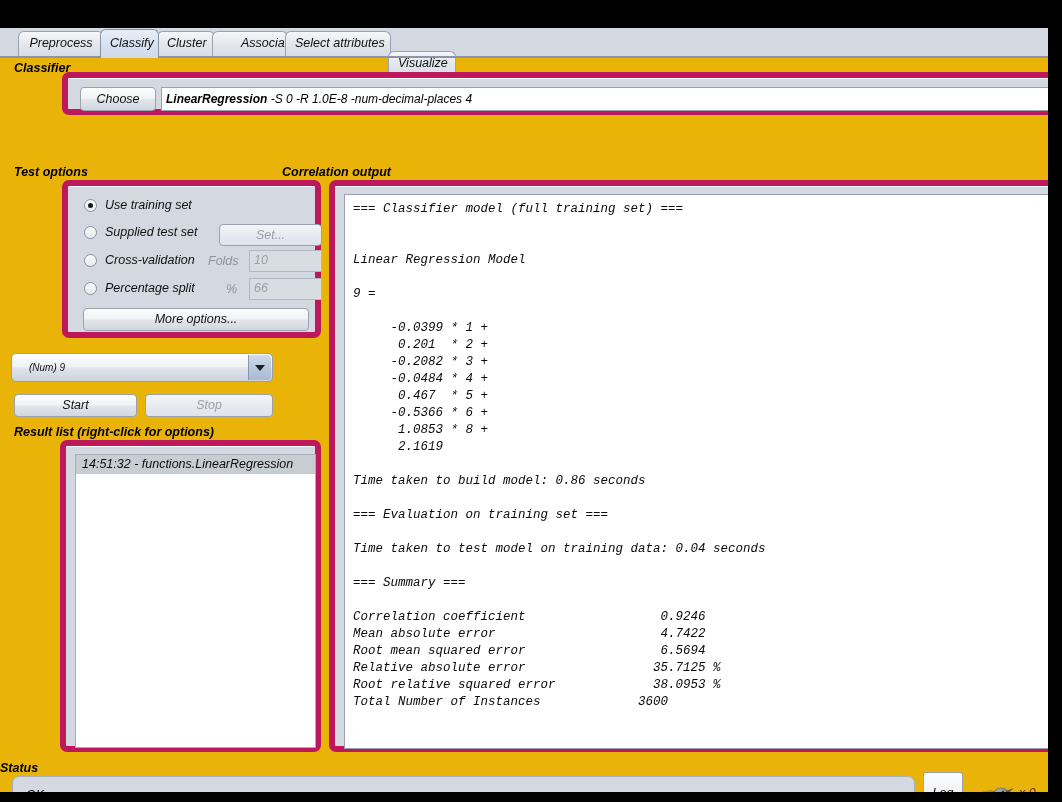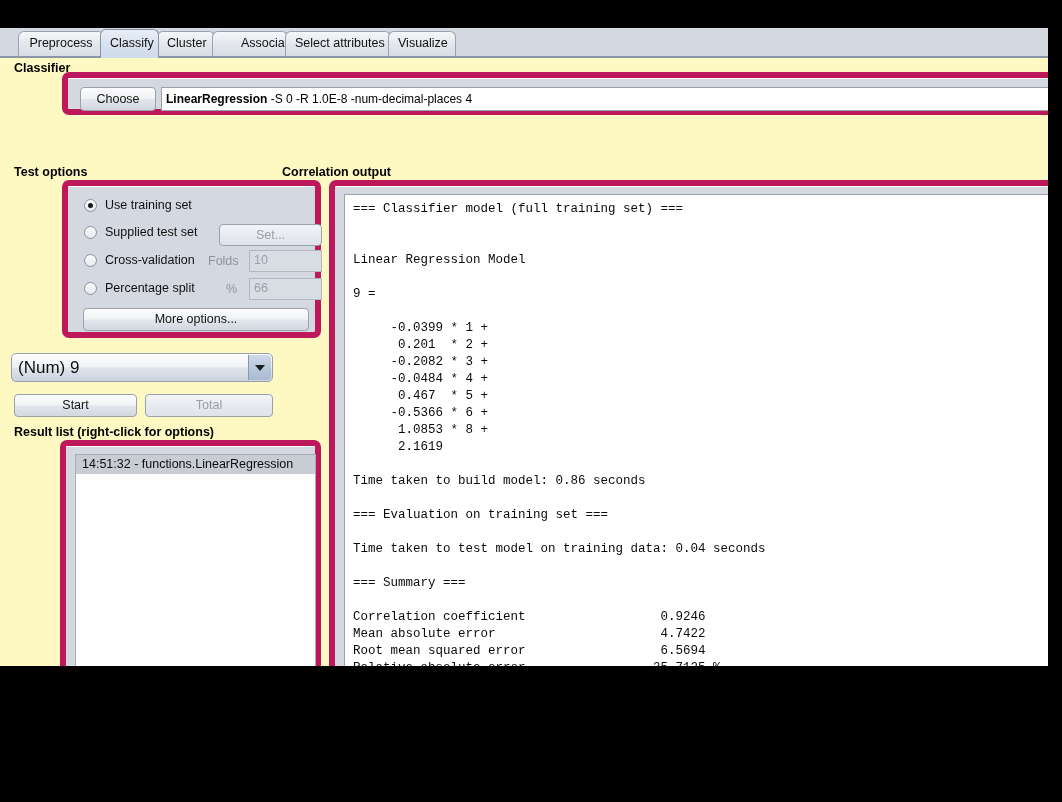--- a/index.html
+++ b/index.html
@@ -10,23 +10,24 @@
     height: 802px;
     overflow: hidden;
     font-family: "Liberation Sans", sans-serif;
   }
 
   #root {
     position: absolute;
     left: 0;
     top: 28px;
     width: 1048px;
-    height: 638px;
-    background: #fef9c3;
+    height: 764px;
+    background: #eab308;
     overflow: hidden;
+    font-style: italic;
   }
 
   
   .tabbar {
     position: absolute;
     left: 0; top: 0;
     width: 1048px;
     height: 30px;
     background: #d4d8e0;
   }
@@ -171,22 +172,22 @@
     position: absolute;
     left: 11px; top: 325px;
     width: 262px; height: 29px;
     box-sizing: border-box;
     border: 1px solid #97a0ad;
     border-radius: 5px;
     background: linear-gradient(to bottom, #fcfdfe 0%, #eef1f5 48%, #dfe4eb 52%, #ccd3de 100%);
   }
   #class-combo-text {
     position: absolute;
-    left: 6px; top: 5px;
-    font-size: 17px; color: #101010;
+    left: 17px; top: 5px;
+    font-size: 10px; color: #101010;
     line-height: 18px;
   }
   #class-combo-arrow-box {
     position: absolute;
     right: 1px; top: 1px;
     width: 22px; height: 25px;
     border-left: 1px solid #8b95a4;
     border-radius: 0 4px 4px 0;
     background: linear-gradient(to bottom, #cfdbea 0%, #b9c8dc 50%, #aabbd2 100%);
   }
@@ -332,21 +333,21 @@
 <body>
 
 <div id="root">
 
   <div class="tabbar">
     <div class="tab" id="tab-0" style="left:18px;width:86px;">Preprocess</div>
     <div class="tab selected" id="tab-1" style="left:100px;width:59px;">Classify</div>
     <div class="tab" id="tab-2" style="left:157px;width:58px;">Cluster</div>
     <div class="tab" id="tab-3" style="left:212px;width:76px;padding-left:28px;">Associate</div>
     <div class="tab" id="tab-4" style="left:285px;width:106px;">Select attributes</div>
-    <div class="tab" id="tab-5" style="left:388px;width:68px;">Visualize</div>
+    <div class="tab" id="tab-5" style="left:388px;width:68px;margin-top:20px;">Visualize</div>
     <div class="tabbar-underline"></div>
   </div>
 
   <div class="seclabel" style="left:14px;top:33px;">Classifier</div>
 
   <div class="group" id="classifier-group">
     <div class="btn" id="choose-button">Choose</div>
     <div class="textfield" id="classifier-field">
       <b>LinearRegression</b><span> -S 0 -R 1.0E-8 -num-decimal-places 4</span>
     </div>
@@ -383,21 +384,21 @@
 
     <div class="btn" style="left:15px;top:122px;width:226px;height:23px;line-height:21px;">More options...</div>
   </div>
 
   <div id="class-combo">
     <div id="class-combo-text">(Num) 9</div>
     <div id="class-combo-arrow-box"></div>
   </div>
 
   <div class="btn" id="start-button">Start</div>
-  <div class="btn disabled" id="stop-button">Total</div>
+  <div class="btn disabled" id="stop-button">Stop</div>
 
   <div class="seclabel" id="result-list-label">Result list (right-click for options)</div>
   <div class="group" id="result-list-group">
     <div id="result-list-inner">
       <div id="result-item">14:51:32 - functions.LinearRegression</div>
     </div>
   </div>
 
   <div class="seclabel" id="output-label">Correlation output</div>
   <div class="group" id="output-group">

